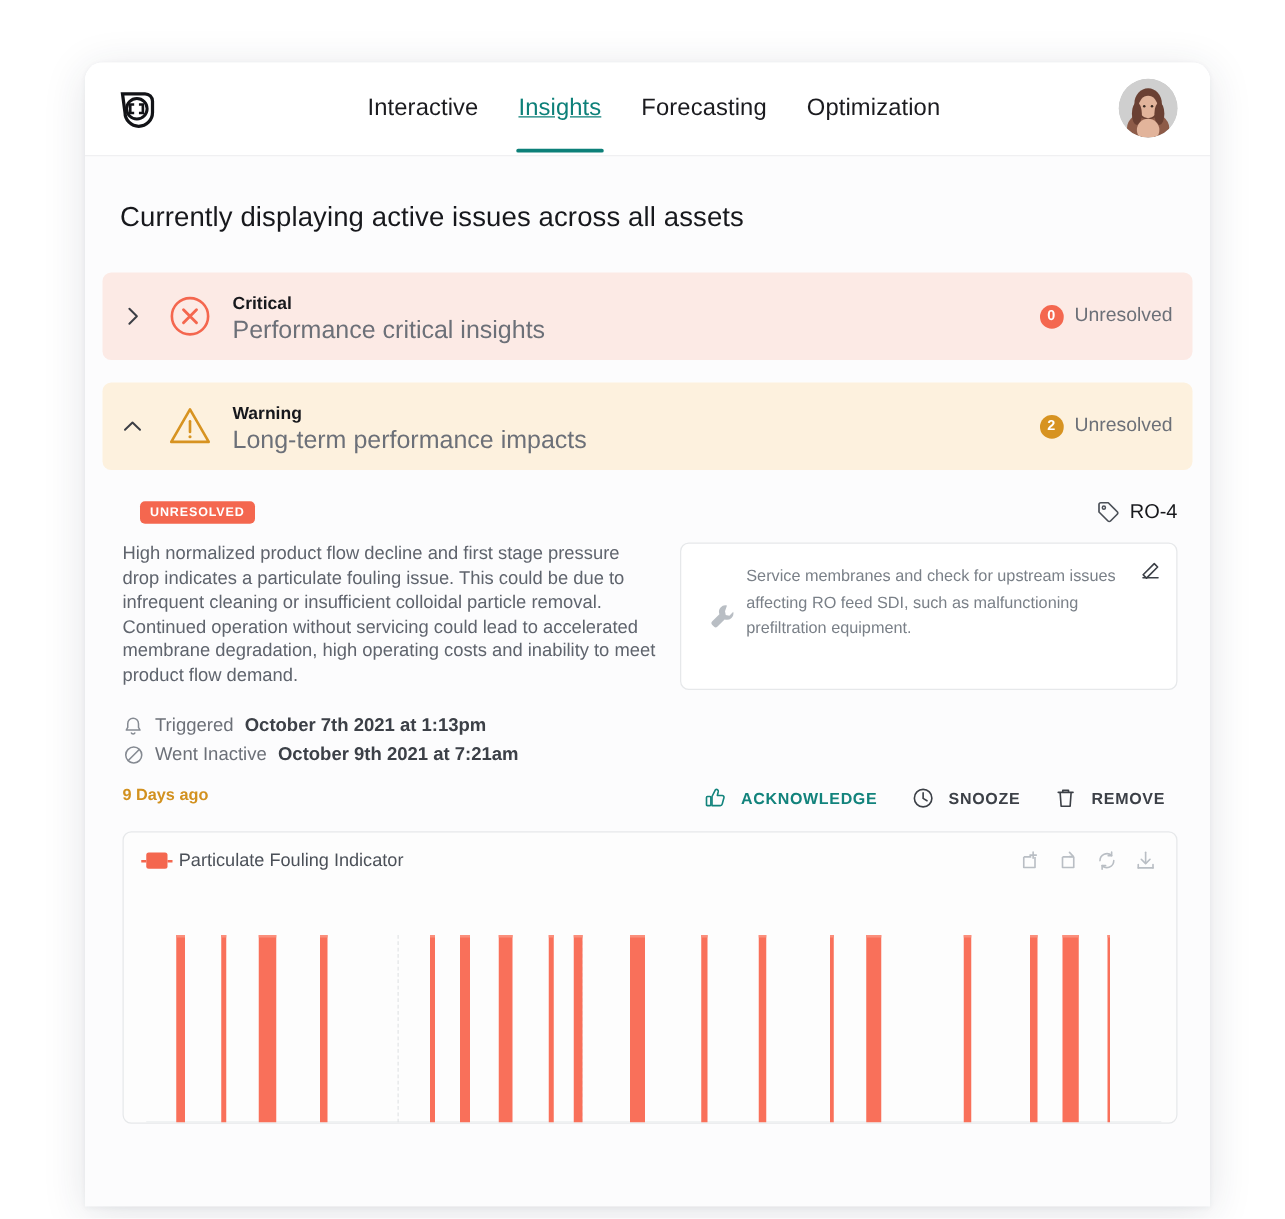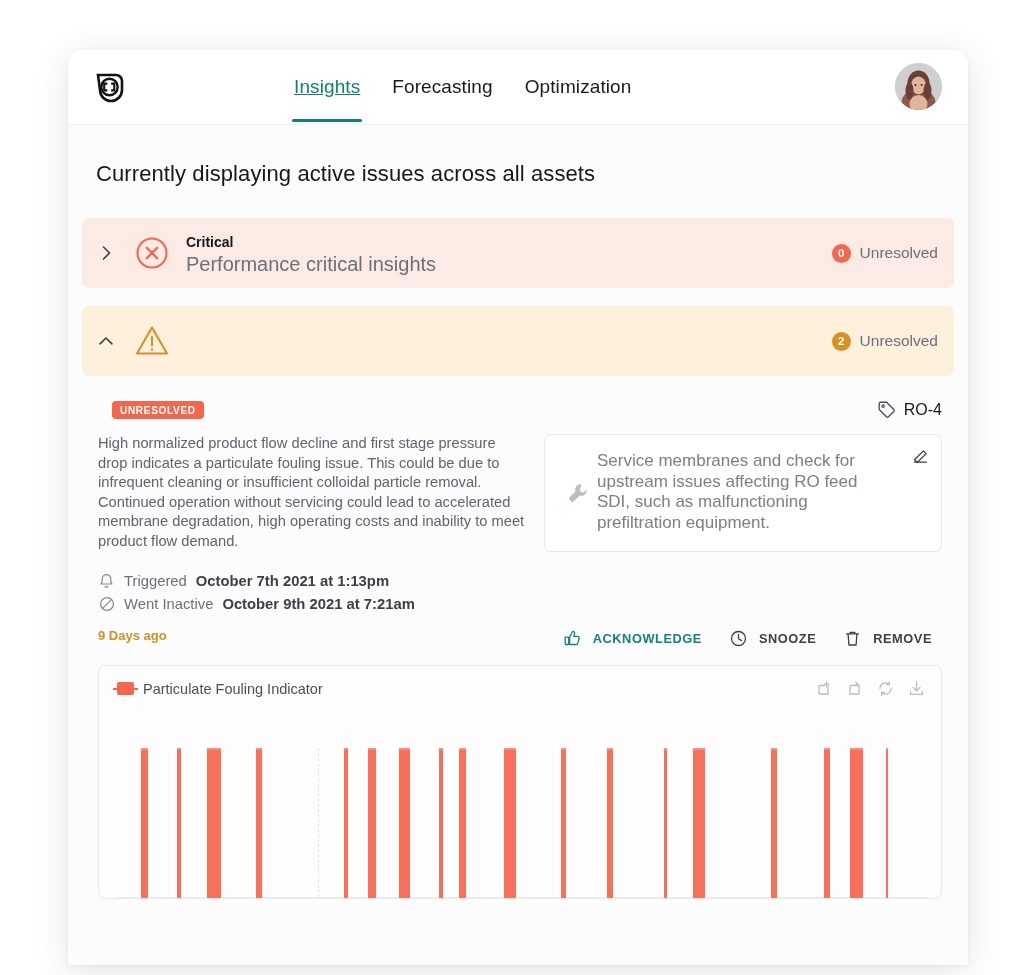--- a/index.html
+++ b/index.html
@@ -231,21 +231,21 @@
     position: relative;
   }
   .reco-wrench {
     width: 38px;
     display: flex;
     align-items: center;
     justify-content: center;
     flex: 0 0 38px;
   }
   .reco-text {
-    font-size: 17px;
+    font-size: 13px;
     line-height: 20.5px;
     color: #7a8088;
     padding-right: 34px;
     padding-top: 2px;
   }
   .reco-edit {
     position: absolute;
     right: 12px;
     top: 14px;
     cursor: pointer;
@@ -397,20 +397,21 @@
       <div class="logo-wrap">
         <svg width="36" height="36" viewBox="0 0 36 36">
           <path d="M6 7 h18 a6 6 0 0 1 6 6 v9 a11 11 0 0 1 -22 0 z" fill="none" stroke="#121317" stroke-width="2.6"></path>
           <circle cx="17.5" cy="19" r="8.2" fill="none" stroke="#121317" stroke-width="2.4"></circle>
           <path d="M14.3 15.6 h-2.1 v6.8 h2.1" fill="none" stroke="#121317" stroke-width="2.1" stroke-linecap="square"></path>
           <path d="M20.2 15.6 h2.1 v6.8 h-2.1" fill="none" stroke="#121317" stroke-width="2.1" stroke-linecap="square"></path>
         </svg>
       </div>
 
       <div class="nav-tabs">
+        <div class="nav-tab">Interactive</div>
         <div class="nav-tab active">Insights</div>
         <div class="nav-tab">Forecasting</div>
         <div class="nav-tab">Optimization</div>
       </div>
 
       <div class="avatar">
         <svg width="47" height="47" viewBox="0 0 47 47">
           <defs>
             <clipPath id="avclip">
                 <circle cx="23.5" cy="23.5" r="23.5"></circle>
@@ -462,20 +463,24 @@
           <svg width="16" height="13" viewBox="0 0 16 13">
             <path d="M2 8.8 L8 3 L14 8.8" fill="none" stroke="#3c3f46" stroke-width="1.6" stroke-linecap="round" stroke-linejoin="round"></path>
           </svg>
         </div>
         <div class="banner-icon">
           <svg width="36" height="34" viewBox="0 0 36 34">
             <path d="M18 3.5 L33 29.5 L3 29.5 Z" fill="none" stroke="#d79321" stroke-width="2.1" stroke-linejoin="round"></path>
             <path d="M18 13 L18 21.5" stroke="#d79321" stroke-width="2.1" stroke-linecap="round"></path>
             <circle cx="18" cy="25.4" r="1.25" fill="#d79321"></circle>
           </svg>
+        </div>
+        <div class="banner-text">
+          <div class="banner-title">Warning</div>
+          <div class="banner-sub">Long-term performance impacts</div>
         </div>
         <div class="banner-right">
           <div class="count-badge amber">2</div>
           <div class="unresolved-label">Unresolved</div>
         </div>
       </div>
 
       <div class="insight">
 
         <div class="insight-head">

